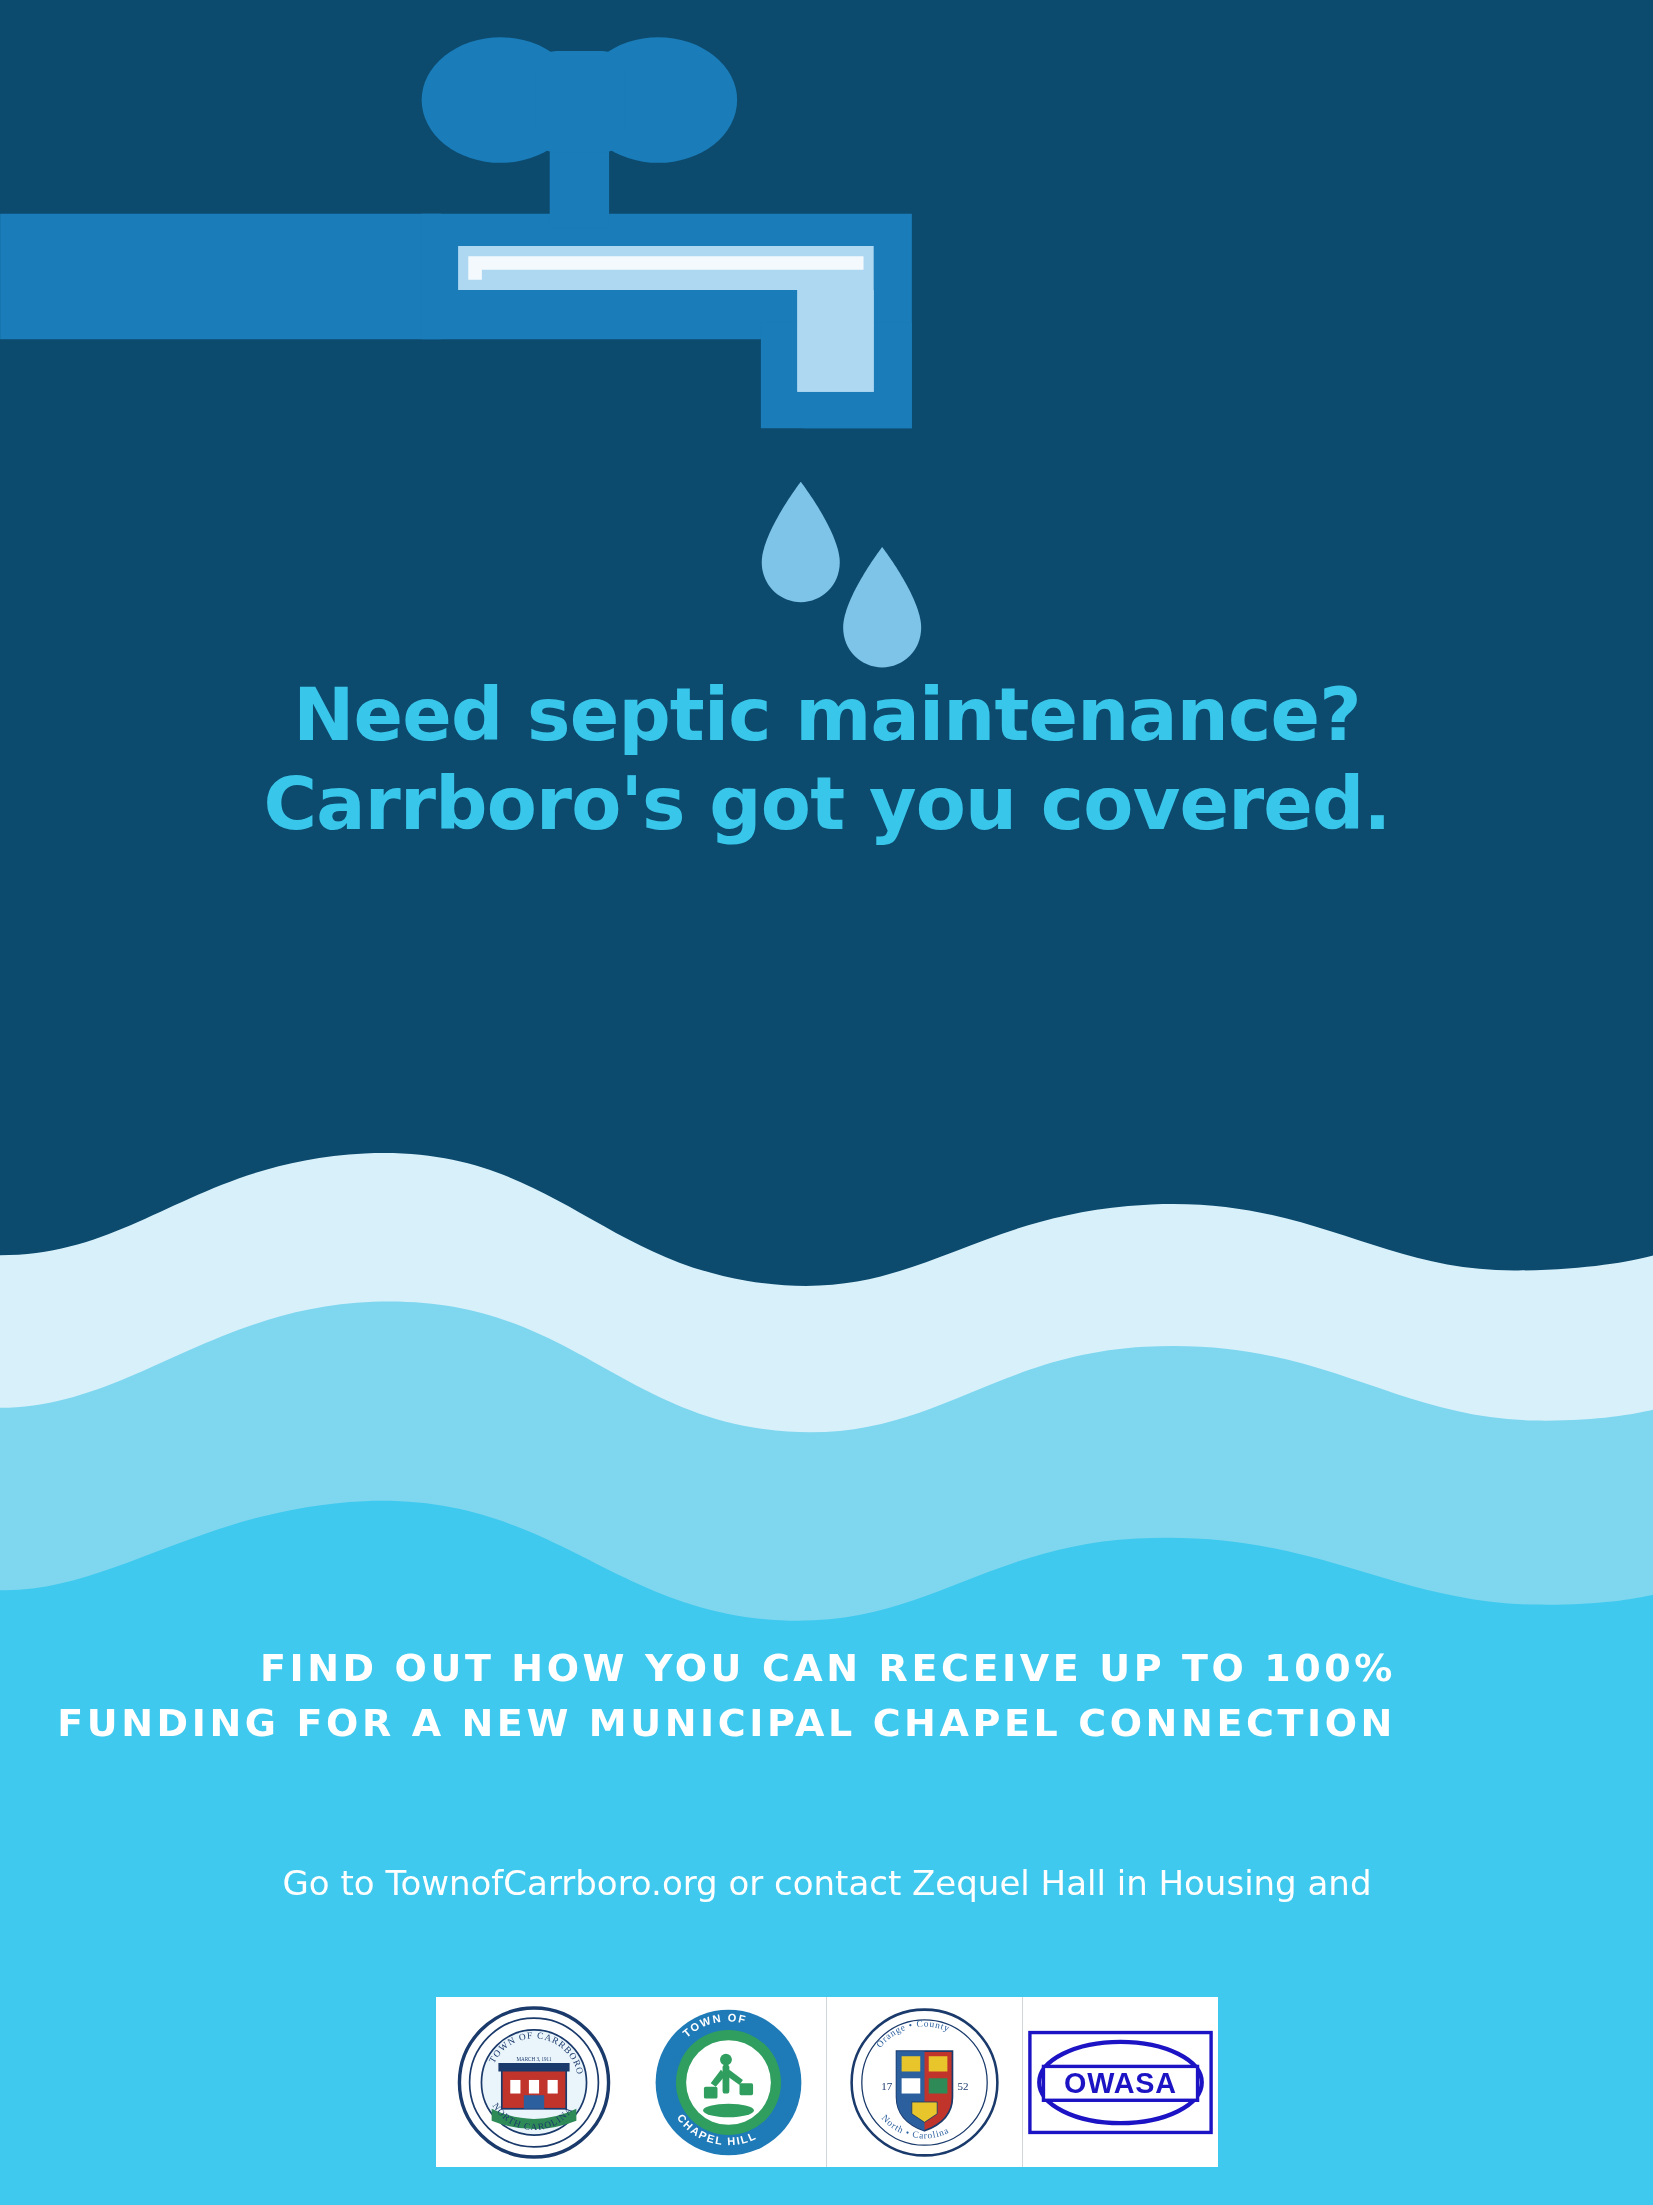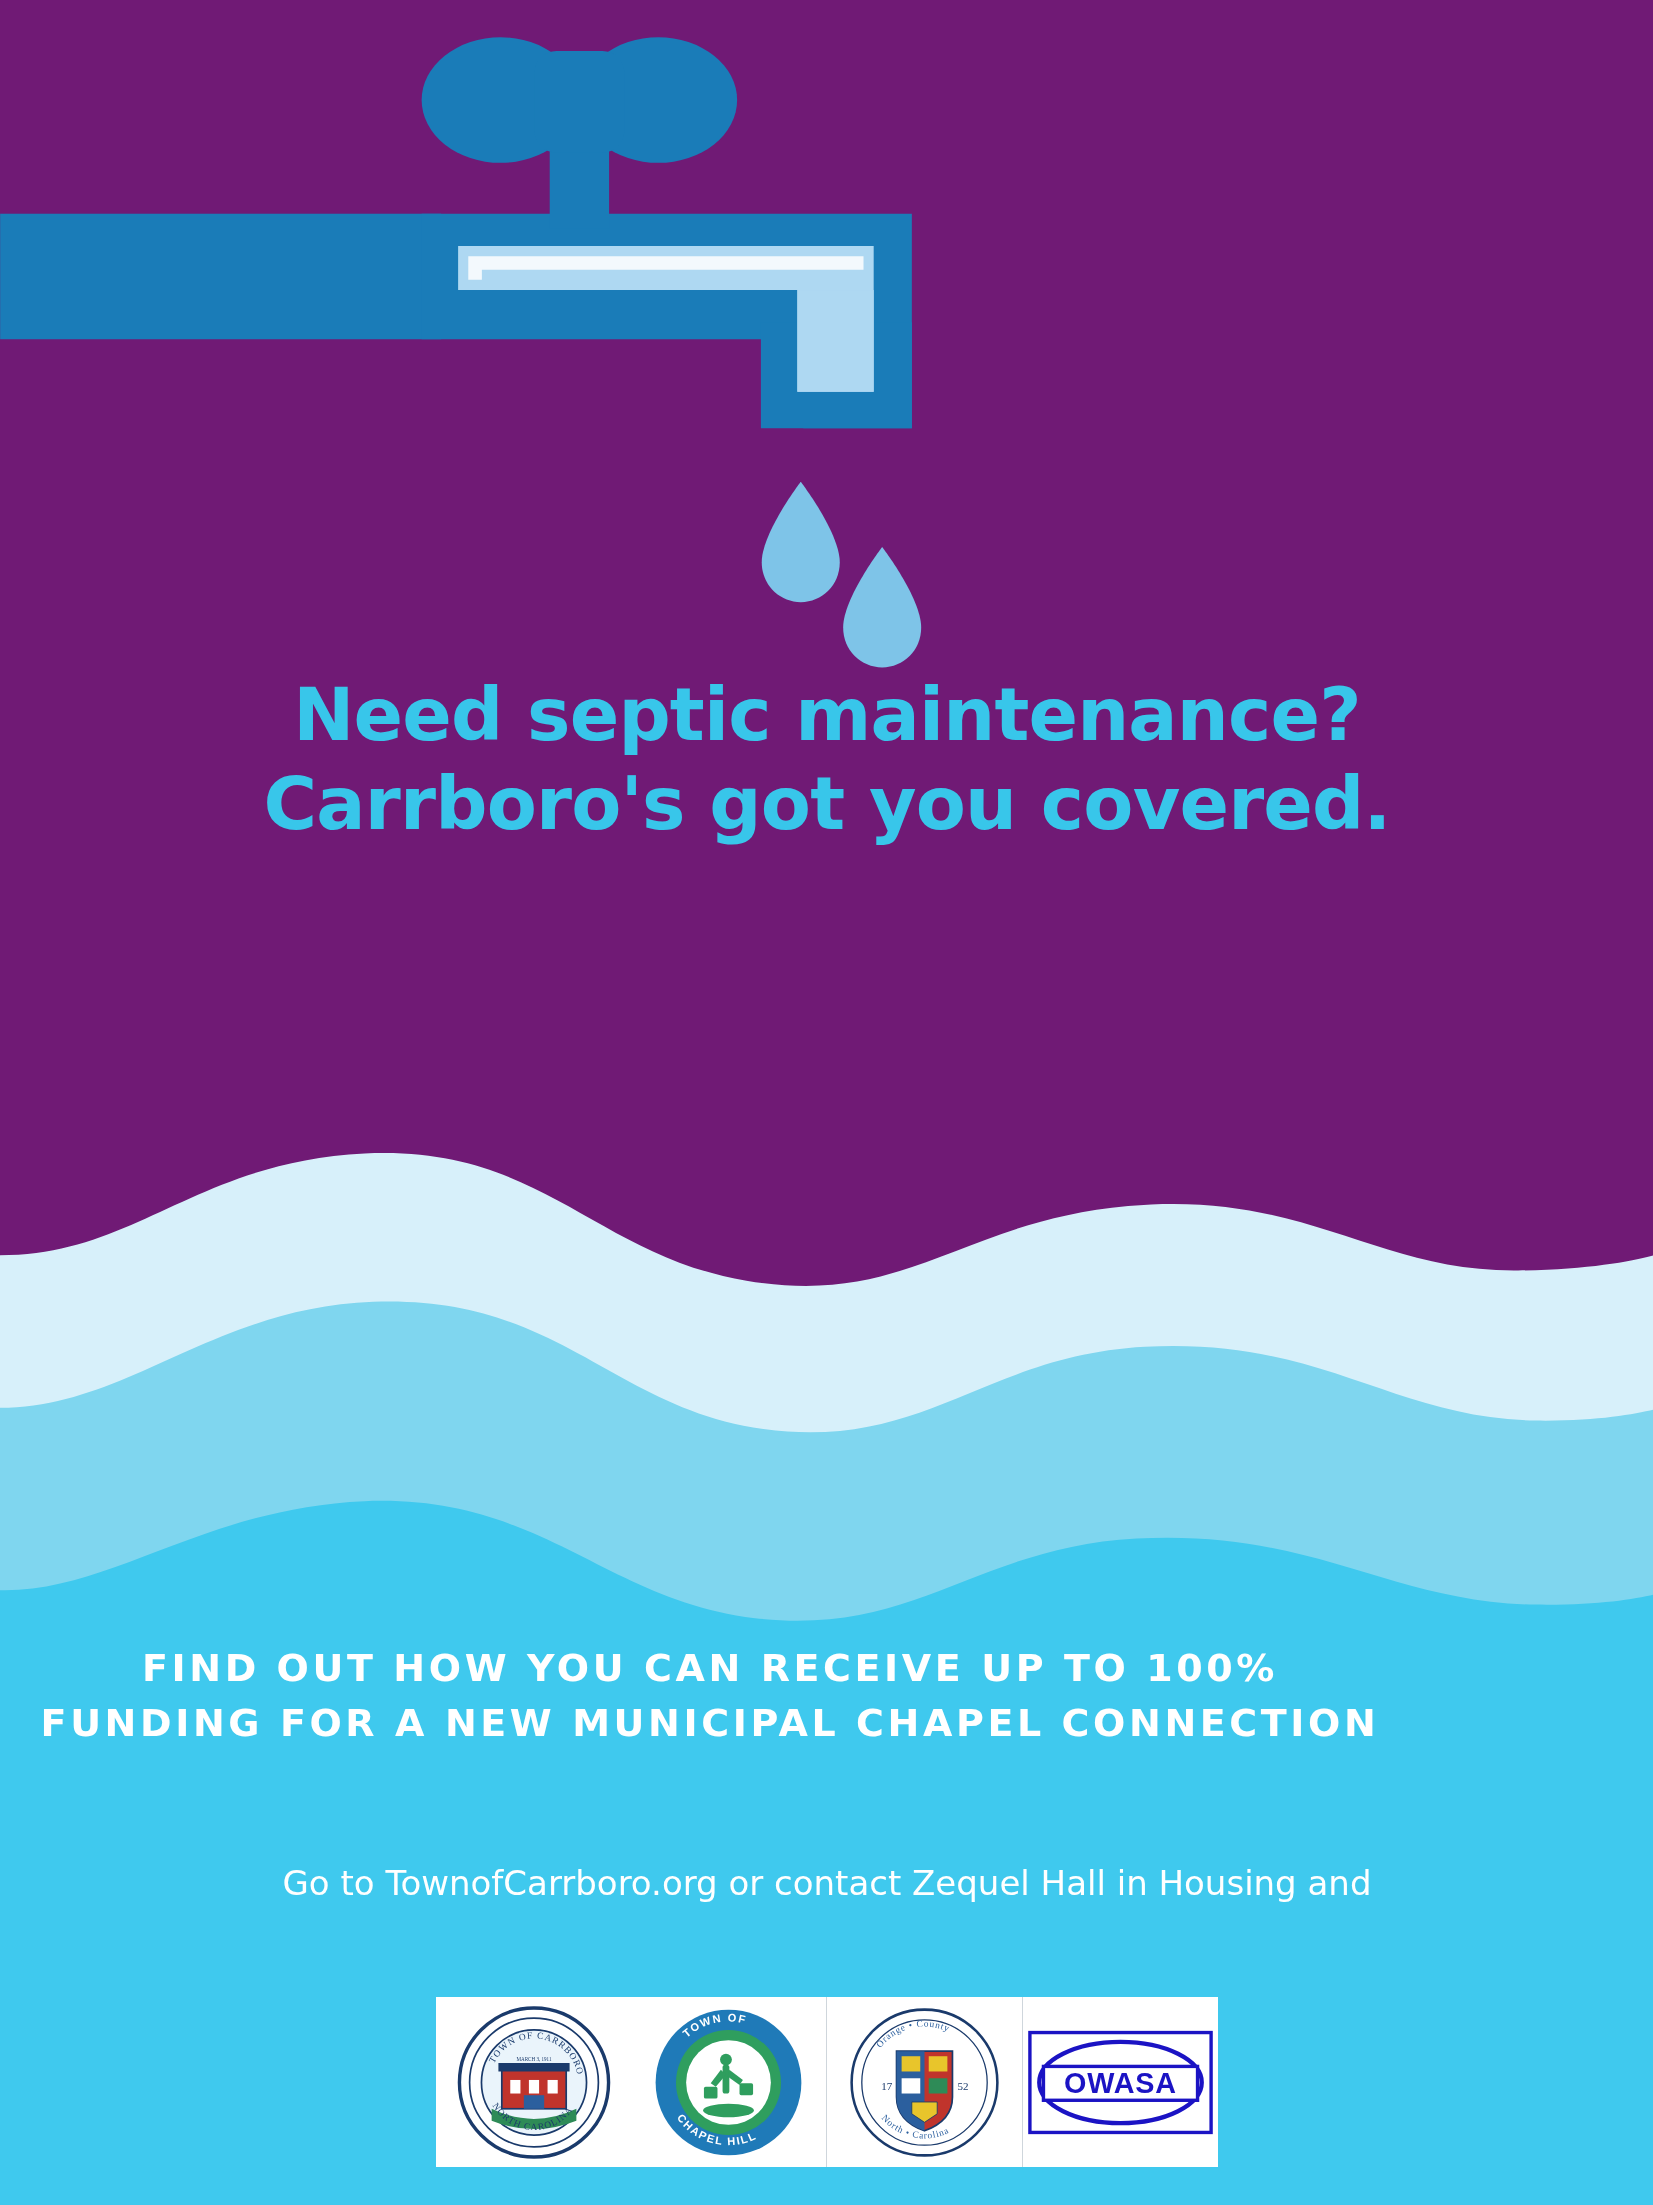--- a/index.html
+++ b/index.html
@@ -11,21 +11,21 @@
     height: 2205px;
     background: #ffffff;
     font-family: "Liberation Sans", sans-serif;
     overflow: hidden;
     position: relative;
   }
   .poster {
     position: relative;
     width: 1654px;
     height: 2205px;
-    background: #701a75;
+    background: #0c4a6e;
     overflow: hidden;
   }
 
   
   .faucet-wrap {
     position: absolute;
     top: 0;
     left: 0;
     width: 1018px;
     height: 670px;
@@ -67,23 +67,22 @@
     width: 1654px;
     height: 1077px;
   }
 
   
   .cta-block {
     position: absolute;
     left: 0;
     top: 1641px;
     width: 1396px;
-    text-align: center;
+    text-align: right;
     z-index: 5;
-    padding-left: 12px;
   }
   .cta-line {
     color: #ffffff;
     font-family: "DejaVu Sans", sans-serif;
     font-weight: bold;
     font-size: 38px;
     letter-spacing: 3.6px;
     line-height: 1.45;
     margin: 0;
   }

